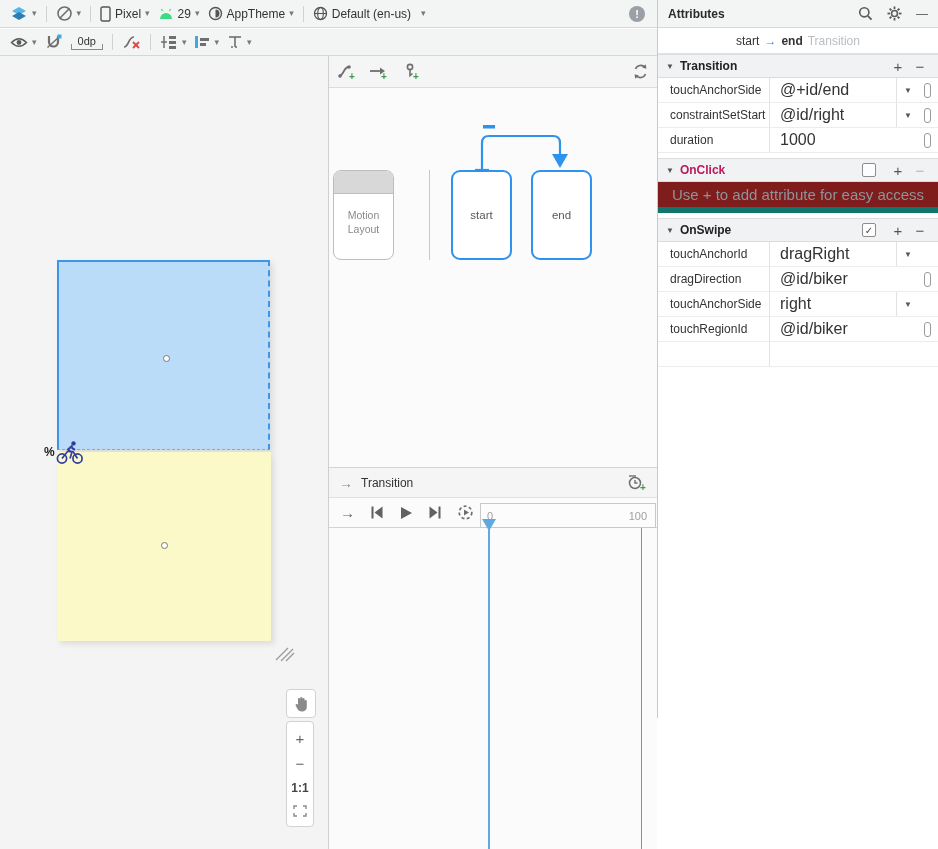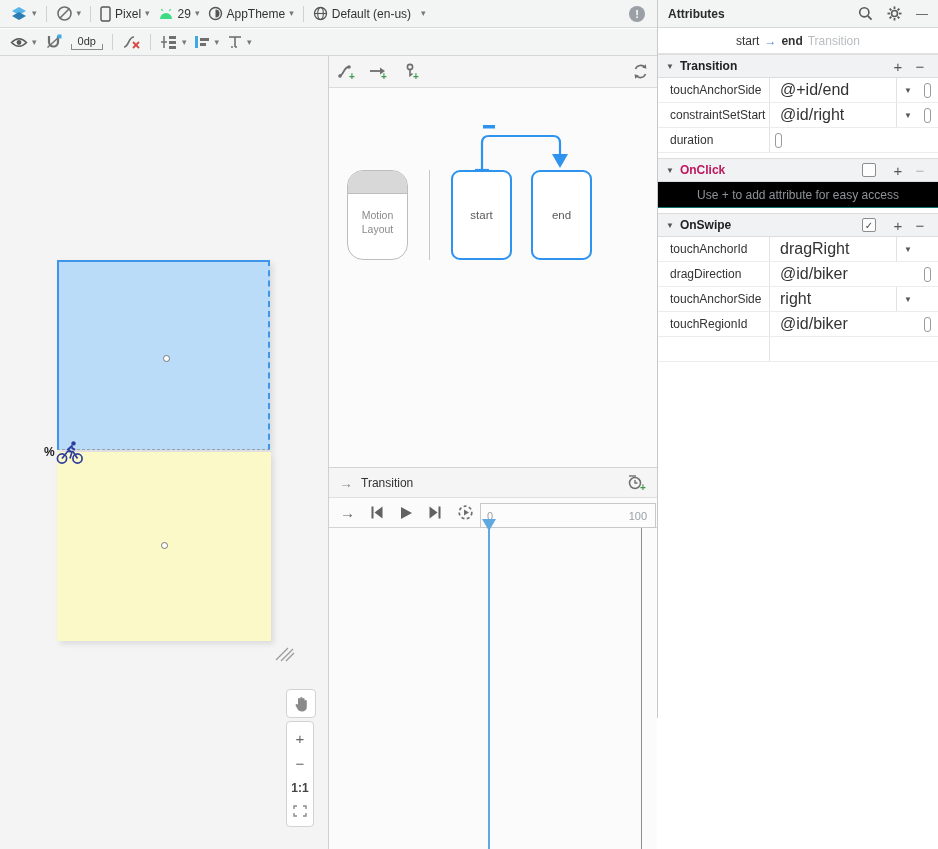--- a/index.html
+++ b/index.html
@@ -66,22 +66,22 @@
   .one-one{font-size:12px;font-weight:bold;color:#444}
 
   
   .motion-panel{position:absolute;left:329px;top:56px;width:328px;height:793px;background:#fbfbfb}
   .motion-toolbar{
     position:absolute;left:0;top:0;width:100%;height:32px;background:#f5f5f5;
     border-bottom:1px solid #dcdcdc;display:flex;align-items:center;padding:0 8px;box-sizing:border-box;gap:12px;
   }
   .motion-toolbar .spacer{flex:1}
   .ml-box{
-    position:absolute;left:18px;top:114px;width:61px;height:90px;background:#fff;
-    border:1.5px solid #bdbdbd;border-radius:16px;box-sizing:border-box;overflow:hidden;
+    position:absolute;left:4px;top:114px;width:61px;height:90px;background:#fff;
+    border:1.5px solid #bdbdbd;border-radius:8px;box-sizing:border-box;overflow:hidden;
   }
   .ml-box .ml-head{height:22px;background:#d8d8d8;border-bottom:1px solid #bdbdbd}
   .ml-box .ml-label{color:#8a8a8a;font-size:10.5px;text-align:center;padding-top:14px;line-height:1.35}
   .ov-divider{position:absolute;left:100px;top:114px;width:1px;height:90px;background:#c8c8c8}
   .state-box{
     position:absolute;top:114px;width:61px;height:90px;background:#fff;border:2px solid #2e93ee;
     border-radius:9px;box-sizing:border-box;display:flex;align-items:center;justify-content:center;
     color:#5a5a5a;font-size:11.5px;
   }
   .state-start{left:122px}
@@ -151,22 +151,22 @@
     padding-left:12px;color:#333;font-size:12px;
   }
   .attr-value{flex:1;display:flex;align-items:center;padding-left:10px;color:#333;font-size:16px}
   .row-caret{
     width:22px;border-left:1px solid #e2e2e2;display:flex;align-items:center;justify-content:center;
     color:#555;font-size:8px;
   }
   .flag-cell{width:16px;display:flex;align-items:center;justify-content:center;margin-right:3px}
   .flag{width:5px;height:13px;border:1px solid #9a9a9a;border-radius:3px}
   .hint-row{
-    height:25px;border-bottom:1px solid #0f766e;display:flex;align-items:center;justify-content:center;
-    color:#8e9398;font-size:12px;background:#000000;
+    height:25px;border-bottom:6px solid #0f766e;display:flex;align-items:center;justify-content:center;
+    color:#8e9398;font-size:15px;background:#7f1d1d;
   }
   .sec-gap{height:5px;background:#fff}
   .green-plus{fill:#3e9a4c;font-weight:bold}
 </style>
 </head>
 <body>
 
 <div class="top-toolbar">
   <div class="tb-item">
     <span>
@@ -514,20 +514,21 @@
   <div class="attr-row">
     <div class="attr-name">constraintSetStart</div>
     <div class="attr-value">@id/right</div>
     <div class="row-caret">▼</div>
     <div class="flag-cell">
         <span class="flag"></span>
       </div>
   </div>
   <div class="attr-row">
     <div class="attr-name">duration</div>
+    <div class="attr-value">1000</div>
     <div class="flag-cell">
         <span class="flag"></span>
       </div>
   </div>
 
   <div class="sec-gap"></div>
 
   <div class="section-header">
     <span class="sec-tri">▼</span>
     <span class="sec-title" style="color:#be185d">OnClick</span>

